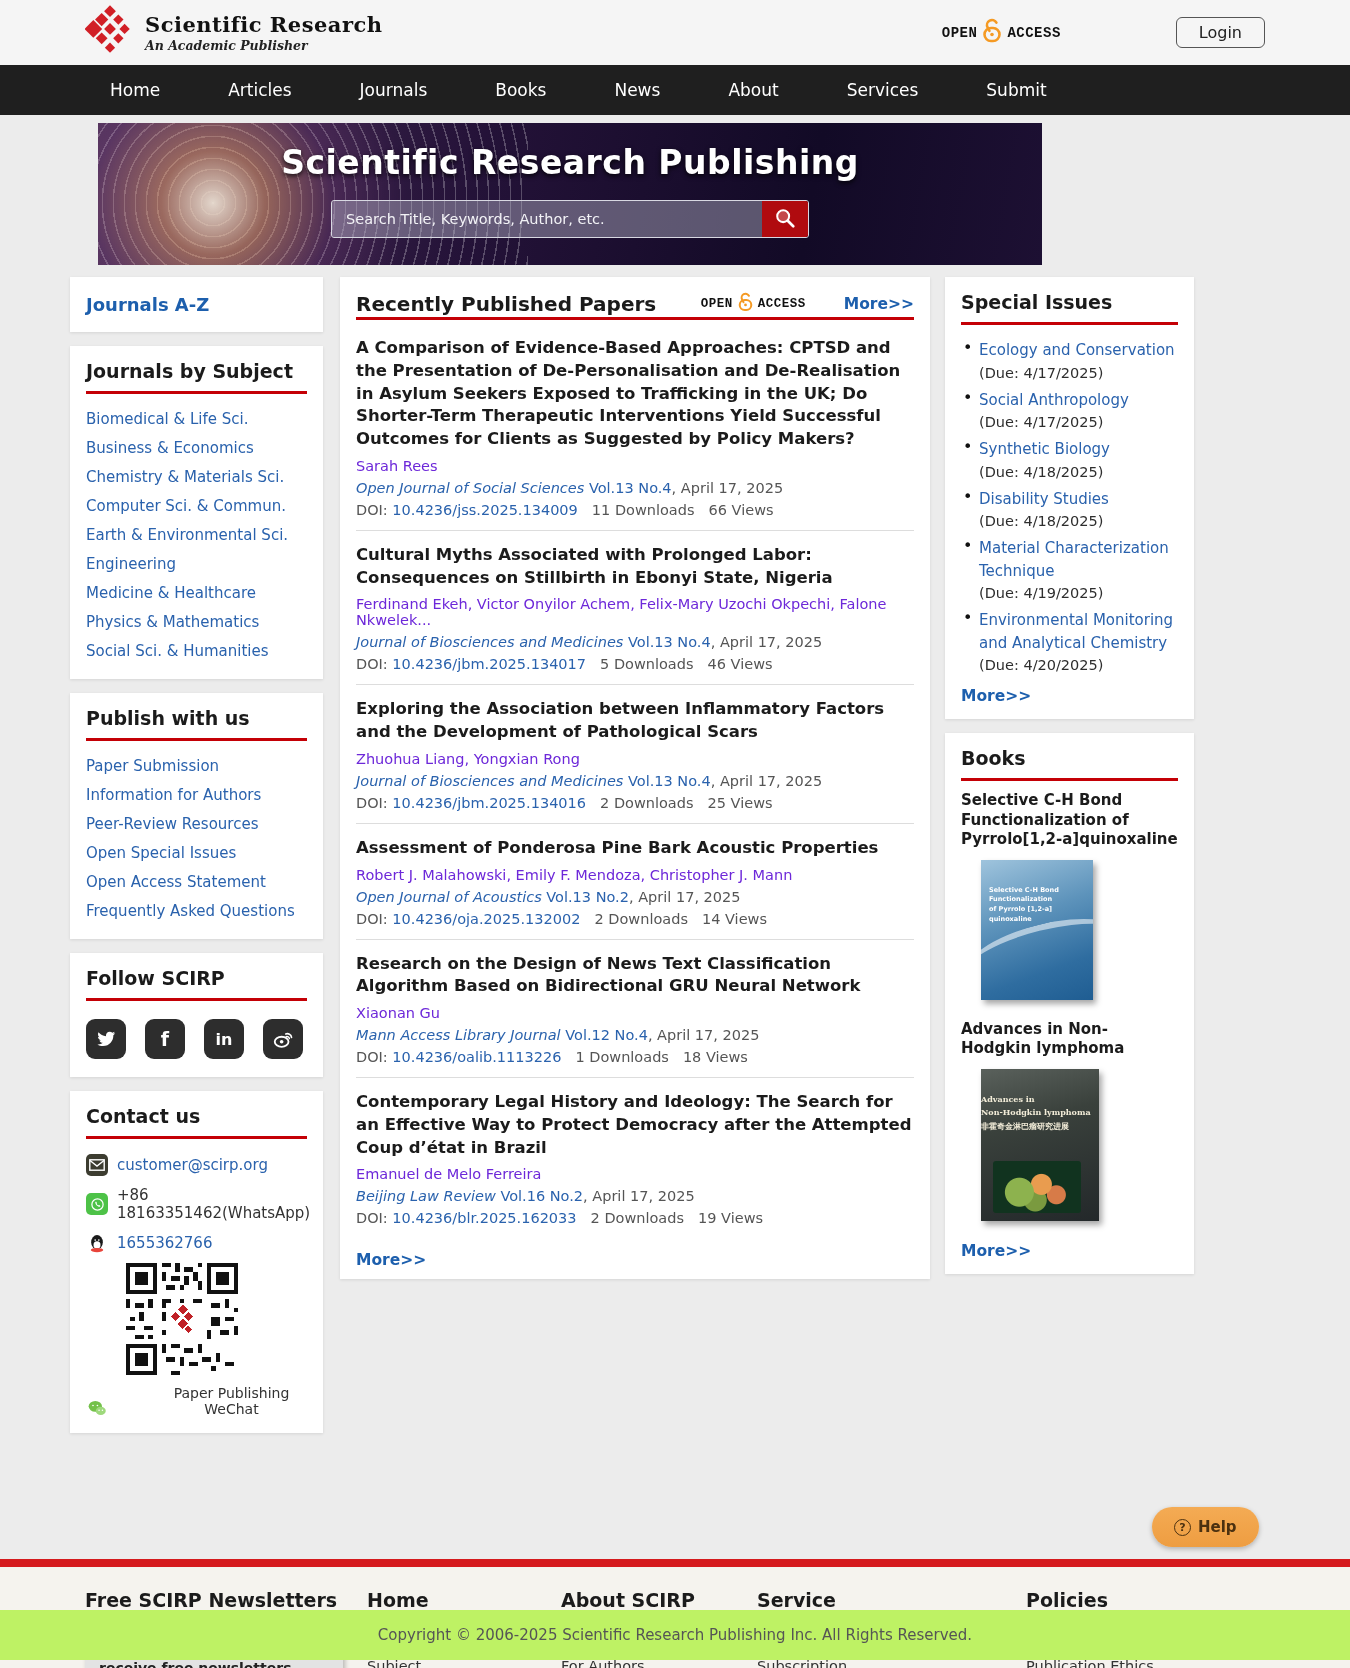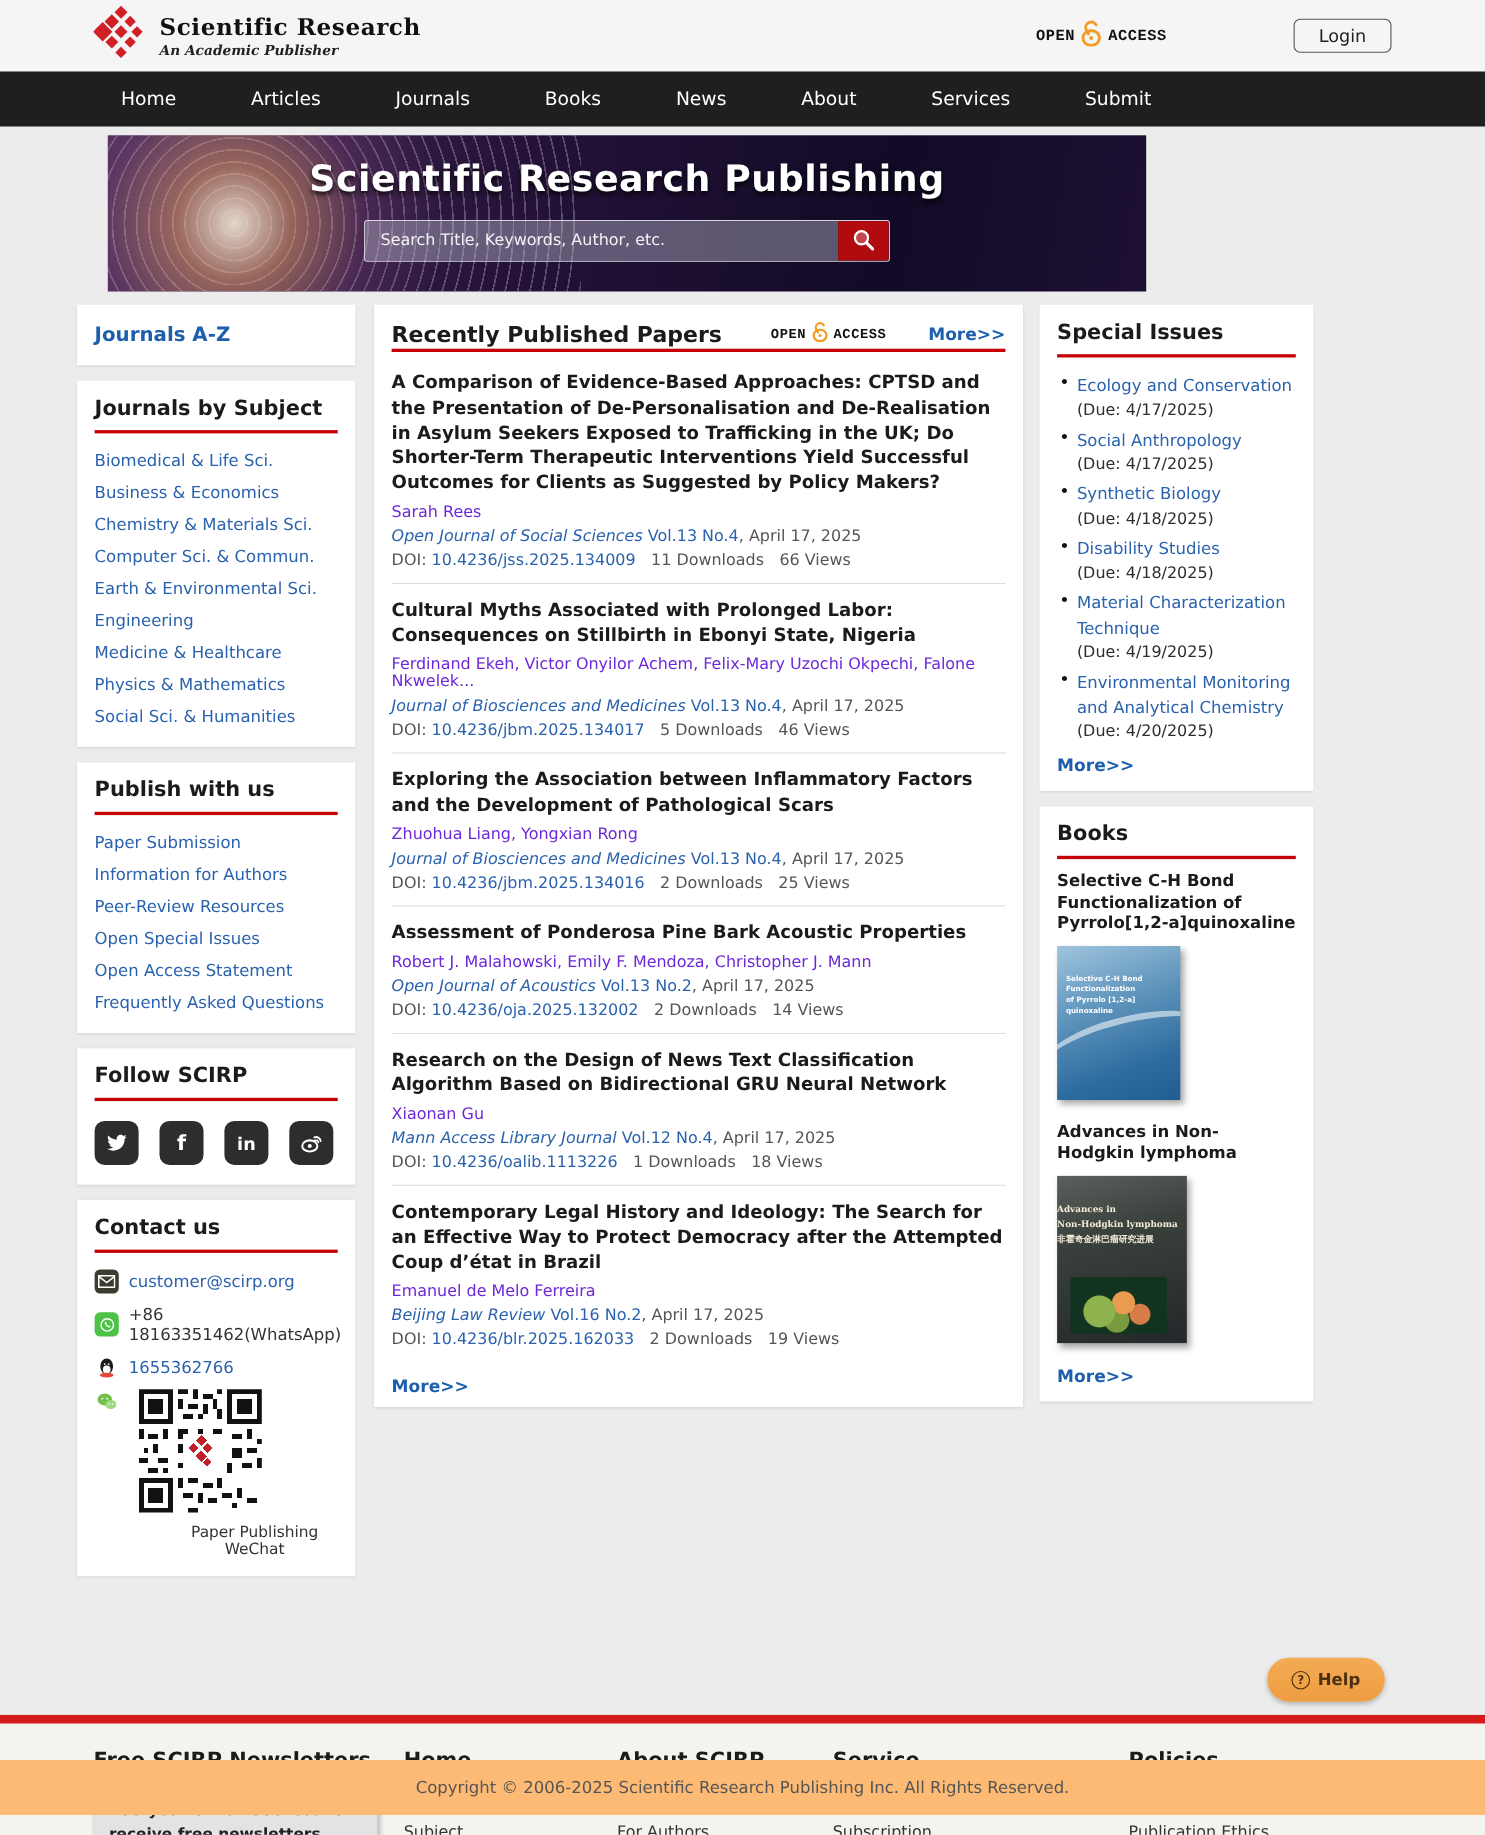--- a/index.html
+++ b/index.html
@@ -48,21 +48,21 @@
   .az-link { font-size:18px; font-weight:bold; color:#1d5fad; display:block; padding:3px 0; }
   .side-list a { display:block; color:#2a62ad; font-size:15px; padding:5.5px 0; }
 
   .social-row { display:flex; gap:19px; padding:8px 0 4px; }
   .social { width:40px; height:40px; border-radius:9px; background:#2d2d2d; display:flex; align-items:center; justify-content:center; color:#fff; font-weight:bold; font-size:19px; cursor:pointer; }
 
   .c-row { display:flex; align-items:center; gap:9px; padding:5px 0; font-size:15px; }
   .c-row a { color:#2a62ad; }
   .c-plain { color:#333; }
   .cicon { width:22px; height:22px; border-radius:5px; flex:0 0 22px; display:flex; align-items:center; justify-content:center; }
-  .qr-row { display:flex; align-items:flex-start; gap:6px; padding-top:4px; }
+  .qr-row { display:flex; align-items:flex-end; gap:6px; padding-top:4px; }
   .qr-box { margin-left:12px; }
   .qr-caption { text-align:center; font-size:14px; color:#333; padding:6px 0 2px 30px; }
 
   
   .main-hd { display:flex; align-items:center; padding-bottom:0; border-bottom:3px solid #c40006; margin-bottom:4px; }
   .main-hd h2 { font-size:20px; font-weight:bold; color:#1b1b1b; }
   .main-hd .oa { margin-left:auto; }
   .main-hd .oa .oa-word { font-size:12.5px; }
   .more-link { color:#1d5fad; font-weight:bold; font-size:15.5px; }
   .main-hd .more-link { margin-left:38px; }
@@ -81,21 +81,21 @@
   
   .si-list { list-style:none; }
   .si-list li { position:relative; padding:4px 0 4px 18px; }
   .si-list li::before { content:"•"; position:absolute; left:2px; top:3px; color:#111; font-size:16px; }
   .si-list a { color:#2a62ad; font-size:15px; line-height:1.5; }
   .si-due { color:#2e2e2e; font-size:14.5px; padding-top:3px; }
   .right-more { display:inline-block; margin-top:10px; }
 
   .book { margin-bottom:20px; }
   .book-title { font-size:15px; font-weight:bold; color:#1b1b1b; line-height:1.3; margin-bottom:10px; }
-  .cover { width:112px; height:140px; margin-left:0; box-shadow:3px 4px 6px rgba(0,0,0,.35); position:relative; overflow:hidden; }
+  .cover { width:112px; height:140px; margin-left:20px; box-shadow:3px 4px 6px rgba(0,0,0,.35); position:relative; overflow:hidden; }
   .cover1 { background:linear-gradient(160deg,#9fc4dd 0%,#5d93bb 40%,#2f6da0 75%,#1f5d92 100%); }
   .cover1::after { content:""; position:absolute; left:-20px; bottom:10px; width:170px; height:60px; border-radius:50%; border-top:6px solid rgba(255,255,255,.55); transform:rotate(-14deg); }
   .cover1 .cv-txt { position:absolute; top:26px; left:8px; right:6px; color:#fff; font-weight:bold; font-size:6.5px; line-height:1.5; }
   .cover2 { background:linear-gradient(165deg,#5a615c 0%,#3a413c 35%,#23282a 100%); }
   .cover2 .cv-txt { position:absolute; top:24px; left:0; right:0; text-align:left; color:#f2ecd8; font-family:"DejaVu Serif","Liberation Serif",serif; font-weight:bold; font-size:8px; line-height:1.7; }
   .cell-img { position:absolute; bottom:8px; left:12px; width:88px; height:52px; background:
       radial-gradient(circle at 30% 60%, #8db24e 0 14px, transparent 15px),
       radial-gradient(circle at 55% 45%, #e99c4f 0 10px, transparent 11px),
       radial-gradient(circle at 72% 65%, #d77b48 0 9px, transparent 10px),
       radial-gradient(circle at 48% 75%, #7a9a3f 0 11px, transparent 12px),
@@ -105,21 +105,21 @@
   .red-bar { height:8px; background:#d51a1d; margin-top:112px; }
   .footer { background:#f5f3ee; padding:22px 0 40px 85px; display:flex; }
   .f-news { width:282px; }
   .f-news h3, .f-col h3 { font-size:19px; font-weight:bold; color:#1b1b1b; margin-bottom:12px; }
   .news-box { background:#e3e3e3; border-radius:8px; box-shadow:2px 3px 5px rgba(0,0,0,.25); padding:13px 14px; width:258px; }
   .news-box .blurb { font-size:14px; font-weight:bold; color:#222; line-height:1.55; margin-bottom:10px; }
   .f-col { }
   .f-col a { display:block; color:#333; font-size:14.5px; padding:6px 0 7px; }
   .f-home { width:194px; } .f-about { width:196px; } .f-service { width:269px; } .f-policies { width:200px; }
 
-  .copybar { position:absolute; left:0; right:0; bottom:18px; height:50px; background:#fdba74; display:flex; align-items:center; justify-content:center; }
+  .copybar { position:absolute; left:0; right:0; bottom:8px; height:50px; background:#bef264; display:flex; align-items:center; justify-content:center; }
   .copybar span { color:#555; font-size:15px; }
 
   .help-btn { position:absolute; left:1152px; top:1507px; background:linear-gradient(#f4ab54,#ee9d41); border:0; border-radius:26px; padding:11px 22px; font-size:15px; font-weight:bold; color:#4c3110; font-family:inherit; display:flex; align-items:center; gap:7px; cursor:pointer; box-shadow:0 2px 5px rgba(0,0,0,.25); }
   .help-q { width:17px; height:17px; border:1.6px solid #4c3110; border-radius:50%; display:inline-flex; align-items:center; justify-content:center; font-size:11px; }
 </style>
 </head>
 <body>
 
 <div class="hdr">
   <div class="brand">

